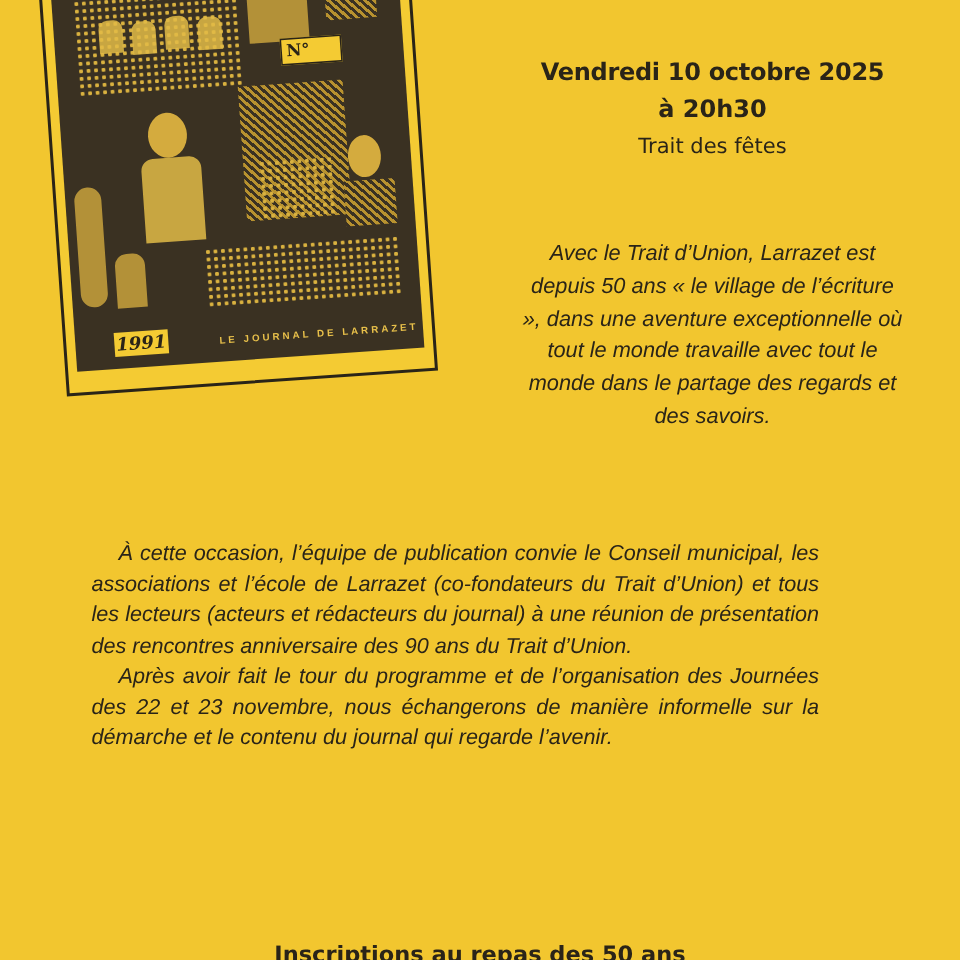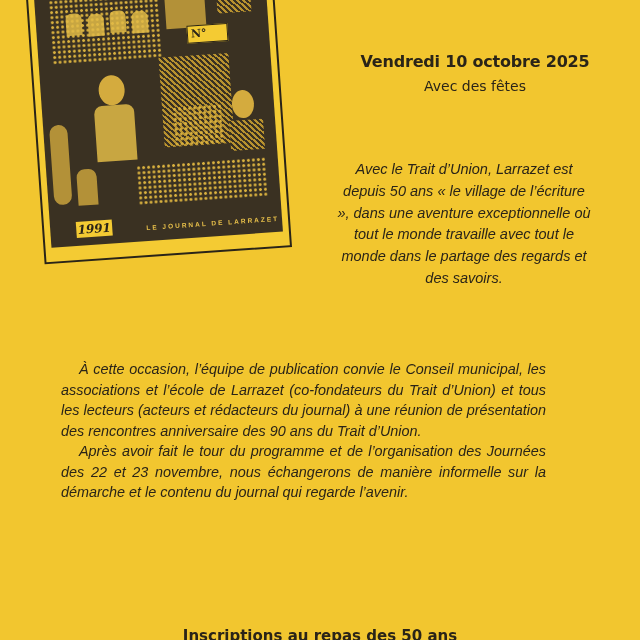--- a/index.html
+++ b/index.html
@@ -99,21 +99,21 @@
       letter-spacing: 2px;
       color: #e8c04a;
       font-weight: bold;
       white-space: nowrap;
     }
 
     
     .event {
       position: absolute;
       left: 310px;
-      top: 50px;
+      top: 36px;
       width: 330px;
       text-align: center;
     }
     .event-date {
       font-family: "DejaVu Sans", sans-serif;
       font-weight: bold;
       font-size: 16px;
       line-height: 24px;
       letter-spacing: -0.2px;
     }
@@ -125,21 +125,21 @@
     }
     .event-place {
       font-family: "DejaVu Sans", sans-serif;
       font-size: 14px;
       line-height: 24px;
     }
 
     
     .intro {
       position: absolute;
-      left: 336px;
+      left: 347px;
       top: 159px;
       width: 256px;
       text-align: center;
       font-style: italic;
       font-size: 14.5px;
       line-height: 21.8px;
     }
 
     
     .body-text {
@@ -203,21 +203,22 @@
     <div class="art-dots" style="left:90px;top:196px;width:130px;height:40px;"></div>
     <div class="art-block" style="left:30px;top:196px;width:20px;height:36px;border-radius:8px 8px 0 0;"></div>
 
     <div class="badge-year">1991</div>
     <div class="poster-caption">LE JOURNAL DE LARRAZET</div>
   </div>
 </div>
 
 <div class="event">
   <div class="event-date">Vendredi 10 octobre 2025</div>
-  <div class="event-place">Avec des fêtes</div>
+  <div class="event-time">à 20h30</div>
+  <div class="event-place">Trait des fêtes</div>
 </div>
 
 <div class="intro">Avec le Trait d’Union, Larrazet est depuis 50 ans « le village de l’écriture », dans une aventure exceptionnelle où tout le monde travaille avec tout le monde dans le partage des regards et des savoirs.</div>
 
 <div class="body-text">
   <p>À cette occasion, l’équipe de publication convie le Conseil municipal, les associations et l’école de Larrazet (co-fondateurs du Trait d’Union) et tous les lecteurs (acteurs et rédacteurs du journal) à une réunion de présentation des rencontres anniversaire des 90 ans du Trait d’Union.</p>
   <p>Après avoir fait le tour du programme et de l’organisation des Journées des 22 et 23 novembre, nous échangerons de manière informelle sur la démarche et le contenu du journal qui regarde l’avenir.</p>
 </div>
 
 <div class="footer-heading">Inscriptions au repas des 50 ans</div>

